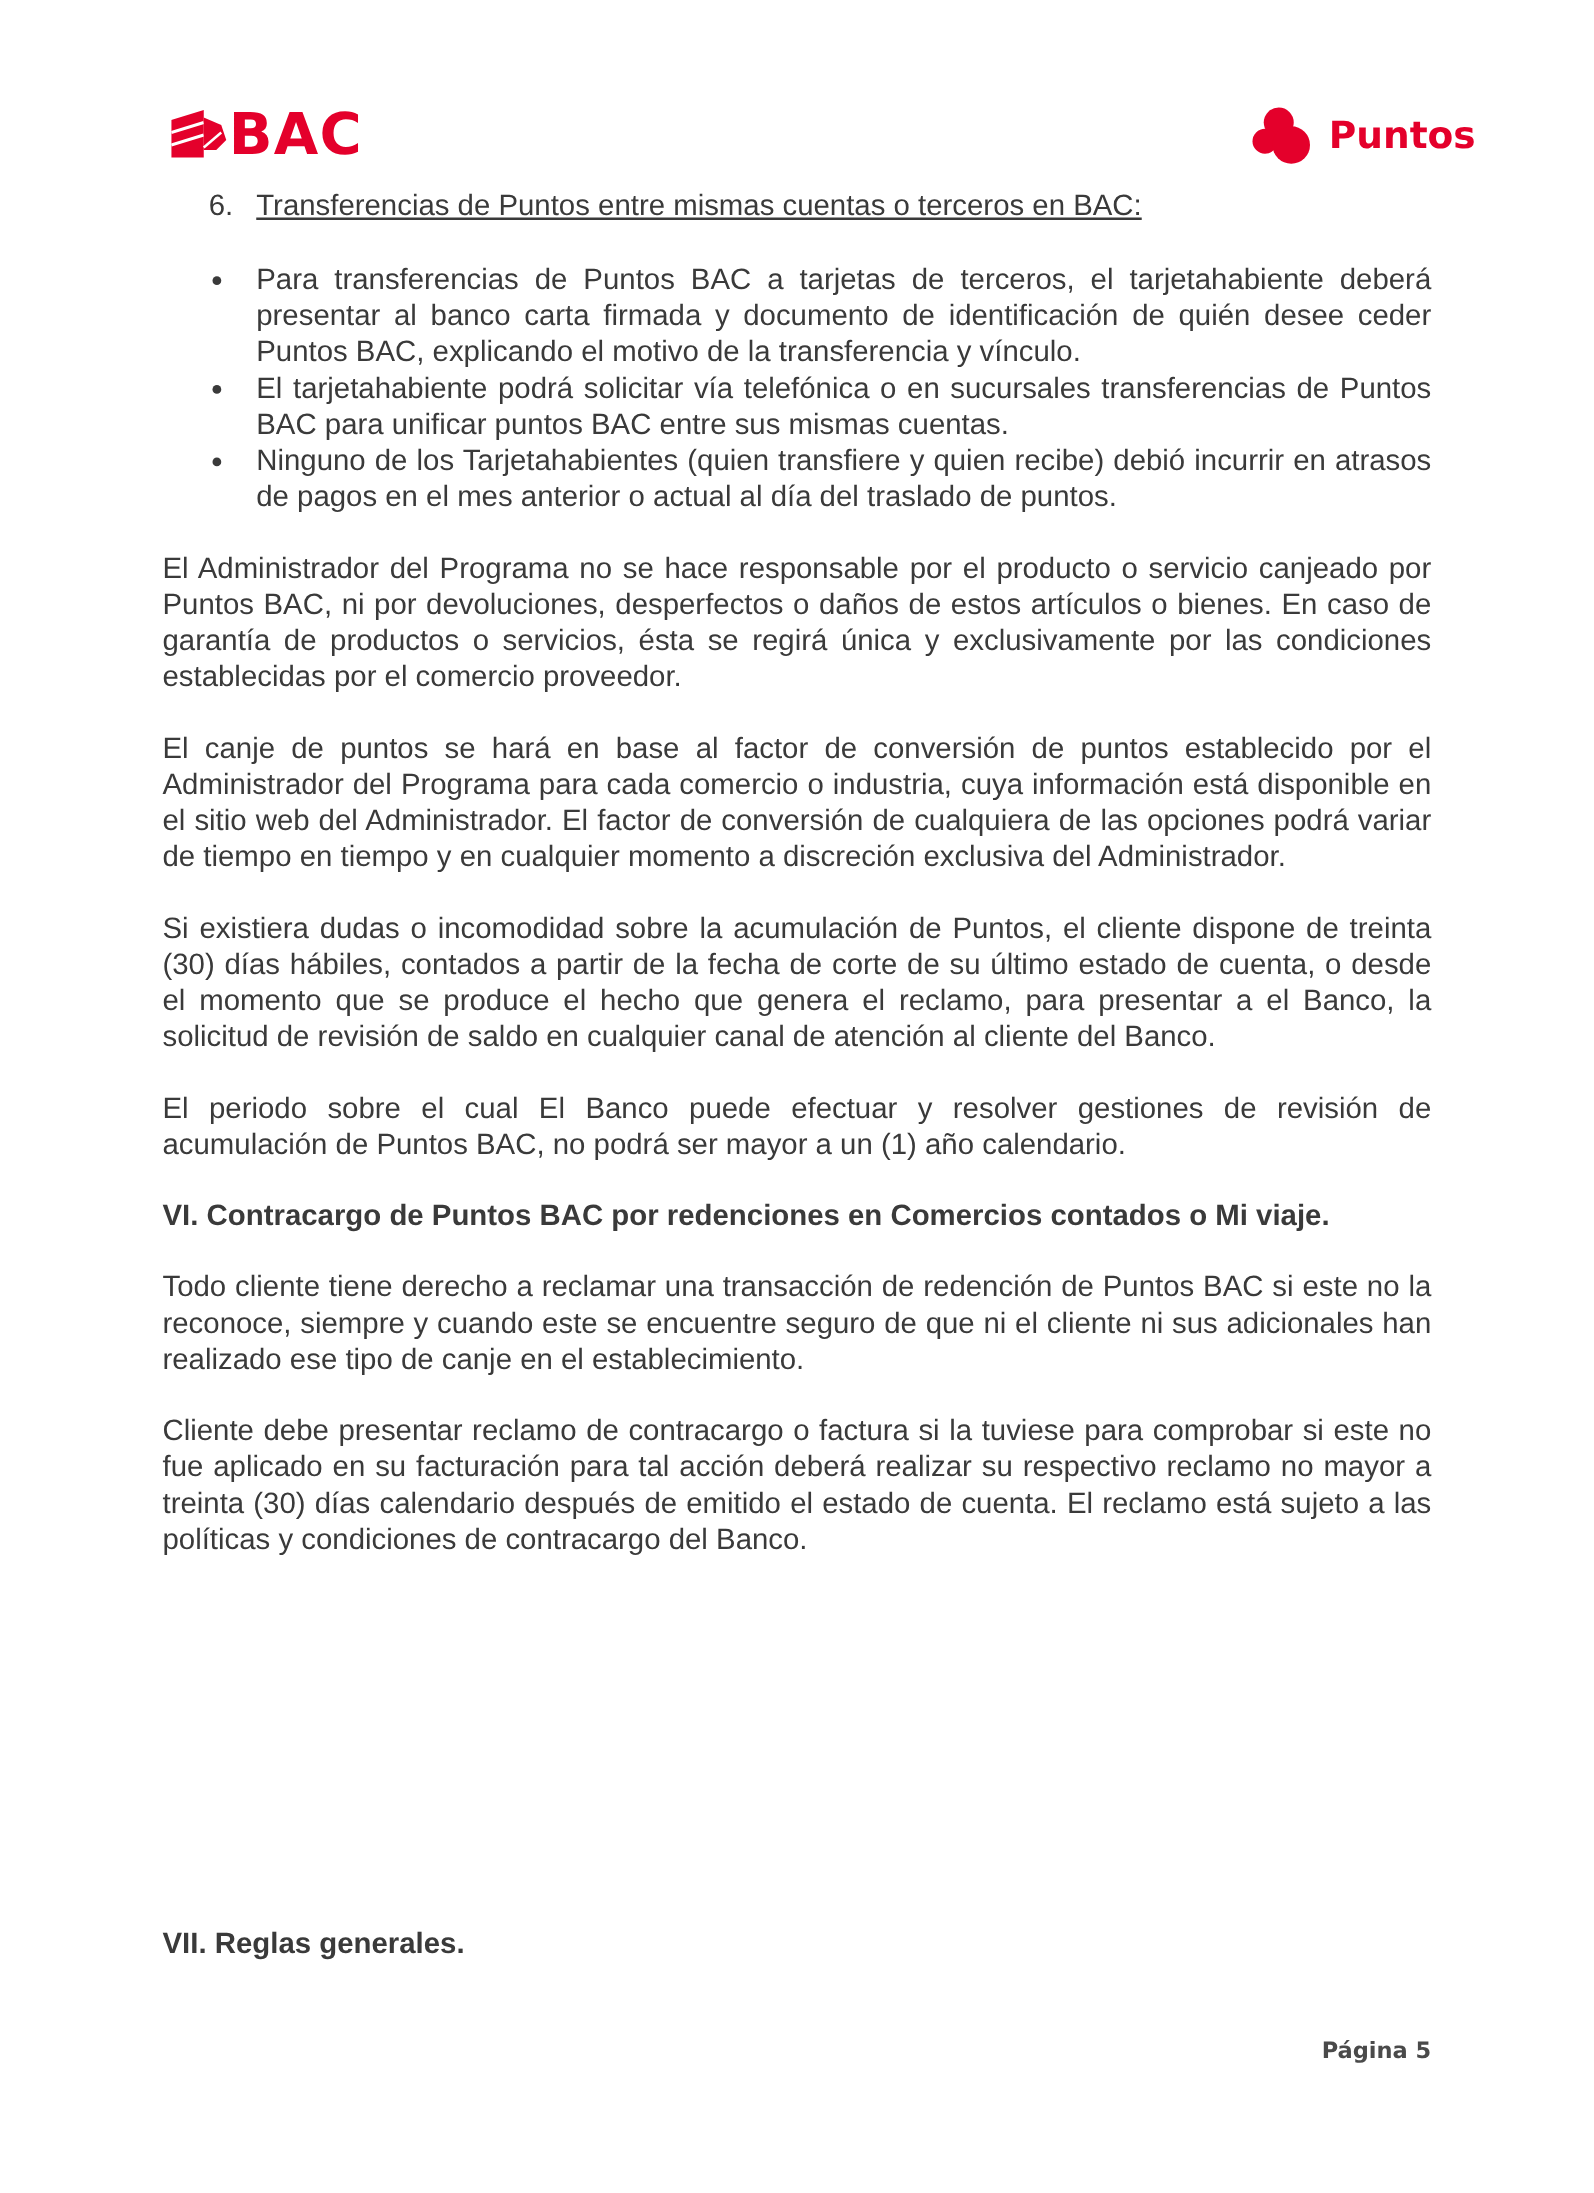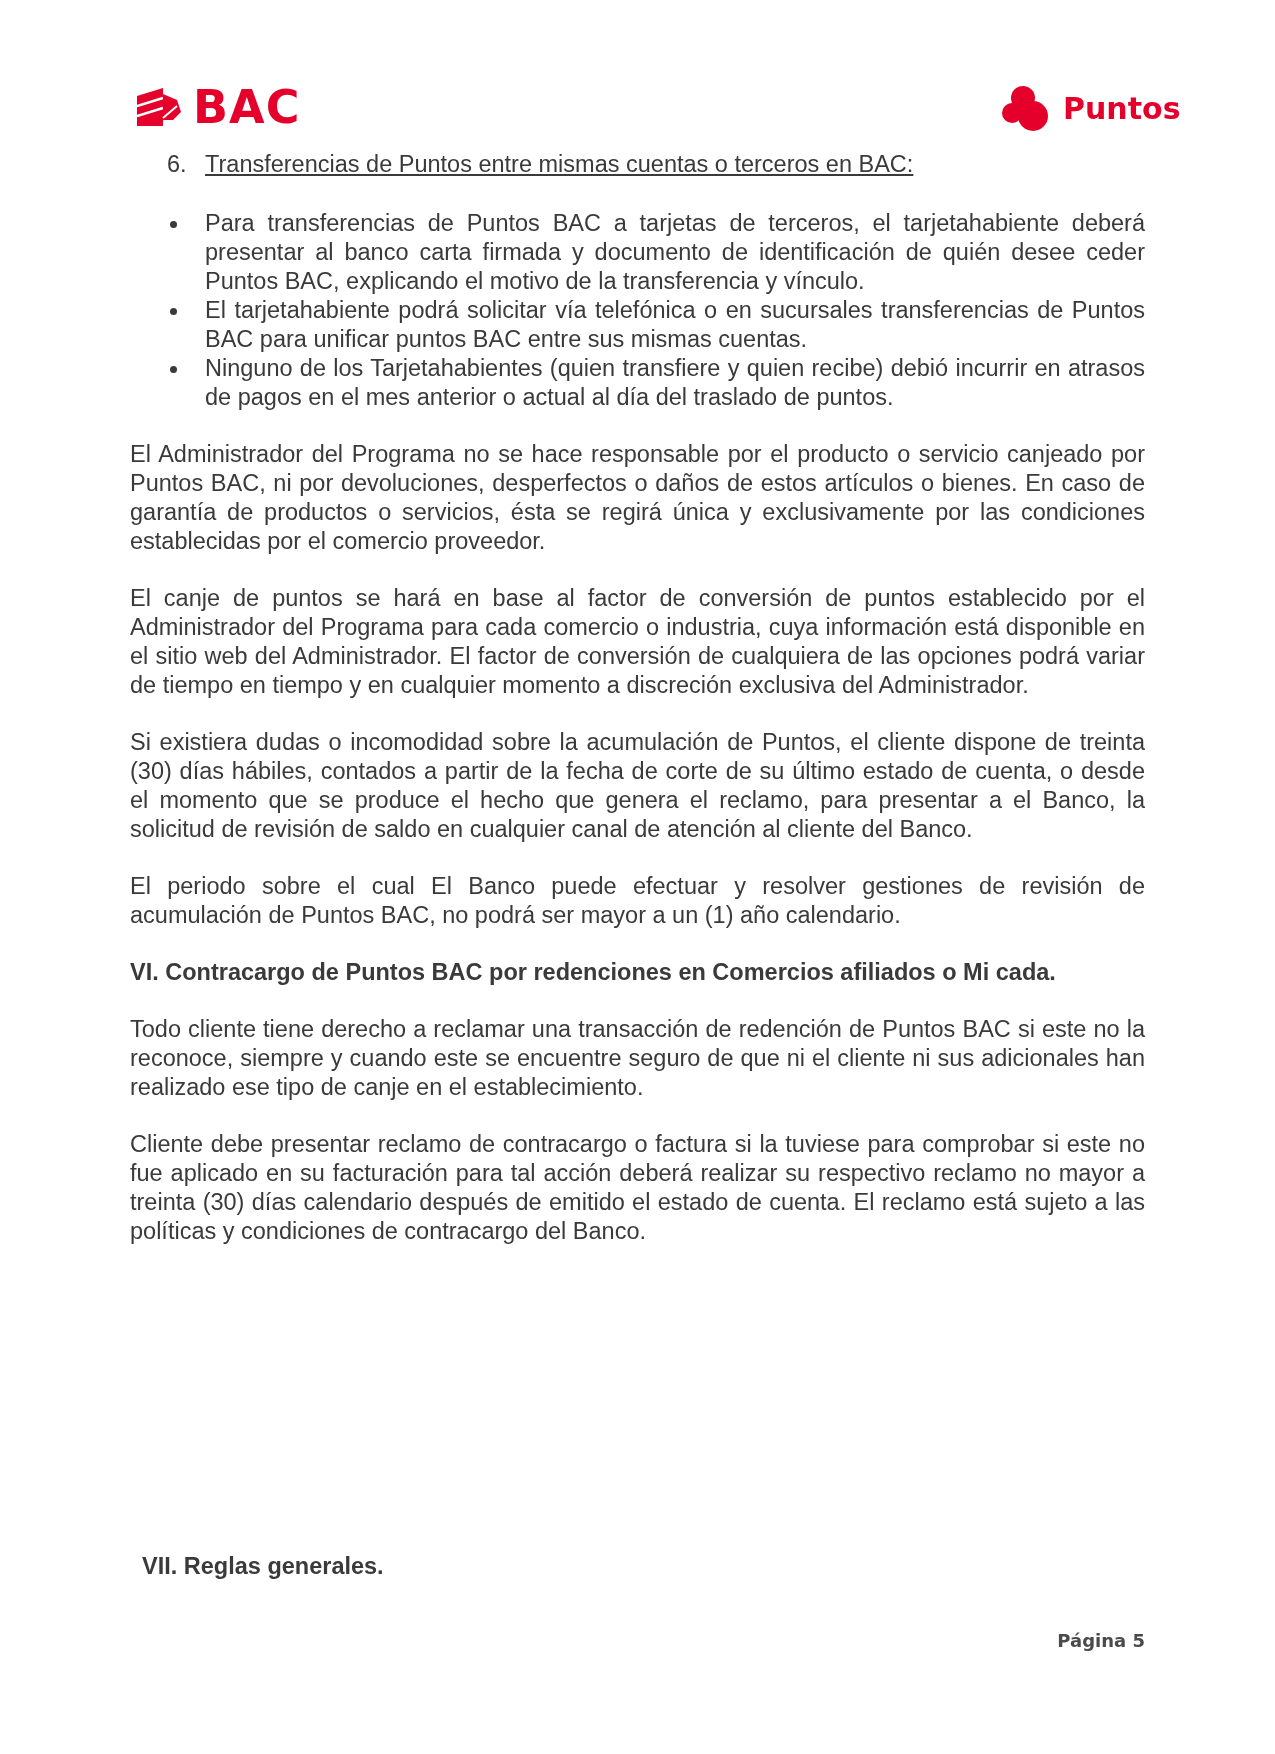--- a/index.html
+++ b/index.html
@@ -1,31 +1,31 @@
 <!DOCTYPE html>
 <html><head>
 <meta charset="utf-8">
 <style>
   html, body { margin: 0; padding: 0; background: #ffffff; }
   body { width: 1275px; height: 1754px; position: relative; overflow: hidden;
          font-family: "Liberation Sans", sans-serif; color: #3a3a3a; }
-  .logo-bac { position: absolute; left: 137px; top: 84px; display: flex; align-items: center; gap: 10px; }
+  .logo-bac { position: absolute; left: 137px; top: 84px; display: flex; align-items: center; gap: 0; }
   .logo-bac .txt { font-family: "DejaVu Sans", sans-serif; font-weight: bold; font-size: 46px; color: #e4002b; letter-spacing: 1px; line-height: 1; }
   .logo-puntos { position: absolute; left: 1001px; top: 84px; display: flex; align-items: center; gap: 10px; }
   .logo-puntos .txt { font-family: "DejaVu Sans", sans-serif; font-weight: bold; font-size: 30px; color: #e4002b; line-height: 1; }
   .content { position: absolute; left: 130px; top: 150px; width: 1015px; font-size: 23.5px; line-height: 29px; }
   .sec6 { margin-left: 37px; display: flex; }
   .sec6 .num { width: 38px; }
   .sec6 .title { text-decoration: underline; }
   ul.bullets { list-style: none; margin: 30px 0 0 0; padding: 0; }
   ul.bullets li { position: relative; padding-left: 75px; text-align: justify; }
   ul.bullets li .dot { position: absolute; left: 40px; top: 12px; width: 7px; height: 7px; border-radius: 50%; background: #3a3a3a; }
   p { margin: 28px 0 0 0; text-align: justify; }
   h2 { margin: 28px 0 0 0; font-size: 23.5px; font-weight: bold; line-height: 29px; }
-  h2.vii { position: absolute; left: 0; top: 1390px; margin: 12px; }
+  h2.vii { position: absolute; left: 0; top: 1390px; margin: 0; }
   .page-num { position: absolute; right: 130px; top: 1630px; font-family: "DejaVu Sans", sans-serif; font-weight: bold; font-size: 18px; color: #4a4a4a; }
 </style>
 </head>
 <body>
 
 <div class="logo-bac">
   <svg width="46" height="42" viewBox="0 0 46 42">
     <polygon points="0,10 26,2 26,40 0,40" fill="#e4002b"></polygon>
     <line x1="0" y1="20" x2="26" y2="12" stroke="#fff" stroke-width="2.5"></line>
     <line x1="0" y1="30" x2="26" y2="22" stroke="#fff" stroke-width="2.5"></line>
@@ -51,19 +51,19 @@
   </div>
   <ul class="bullets">
     <li><span class="dot"></span><span>Para transferencias de Puntos BAC a tarjetas de terceros, el tarjetahabiente deberá presentar al banco carta firmada y documento de identificación de quién desee ceder Puntos BAC, explicando el motivo de la transferencia y vínculo.</span></li>
     <li><span class="dot"></span><span>El tarjetahabiente podrá solicitar vía telefónica o en sucursales transferencias de Puntos BAC para unificar puntos BAC entre sus mismas cuentas.</span></li>
     <li><span class="dot"></span><span>Ninguno de los Tarjetahabientes (quien transfiere y quien recibe) debió incurrir en atrasos de pagos en el mes anterior o actual al día del traslado de puntos.</span></li>
   </ul>
   <p>El Administrador del Programa no se hace responsable por el producto o servicio canjeado por Puntos BAC, ni por devoluciones, desperfectos o daños de estos artículos o bienes. En caso de garantía de productos o servicios, ésta se regirá única y exclusivamente por las condiciones establecidas por el comercio proveedor.</p>
   <p>El canje de puntos se hará en base al factor de conversión de puntos establecido por el Administrador del Programa para cada comercio o industria, cuya información está disponible en el sitio web del Administrador. El factor de conversión de cualquiera de las opciones podrá variar de tiempo en tiempo y en cualquier momento a discreción exclusiva del Administrador.</p>
   <p>Si existiera dudas o incomodidad sobre la acumulación de Puntos, el cliente dispone de treinta (30) días hábiles, contados a partir de la fecha de corte de su último estado de cuenta, o desde el momento que se produce el hecho que genera el reclamo, para presentar a el Banco, la solicitud de revisión de saldo en cualquier canal de atención al cliente del Banco.</p>
   <p>El periodo sobre el cual El Banco puede efectuar y resolver gestiones de revisión de acumulación de Puntos BAC, no podrá ser mayor a un (1) año calendario.</p>
-  <h2>VI. Contracargo de Puntos BAC por redenciones en Comercios afiliados o Mi cada.</h2>
+  <h2>VI. Contracargo de Puntos BAC por redenciones en Comercios contados o Mi viaje.</h2>
   <p>Todo cliente tiene derecho a reclamar una transacción de redención de Puntos BAC si este no la reconoce, siempre y cuando este se encuentre seguro de que ni el cliente ni sus adicionales han realizado ese tipo de canje en el establecimiento.</p>
   <p>Cliente debe presentar reclamo de contracargo o factura si la tuviese para comprobar si este no fue aplicado en su facturación para tal acción deberá realizar su respectivo reclamo no mayor a treinta (30) días calendario después de emitido el estado de cuenta. El reclamo está sujeto a las políticas y condiciones de contracargo del Banco.</p>
   <h2 class="vii">VII. Reglas generales.</h2>
 </div>
 
 <div class="page-num">Página 5</div>
 
 </body></html>

